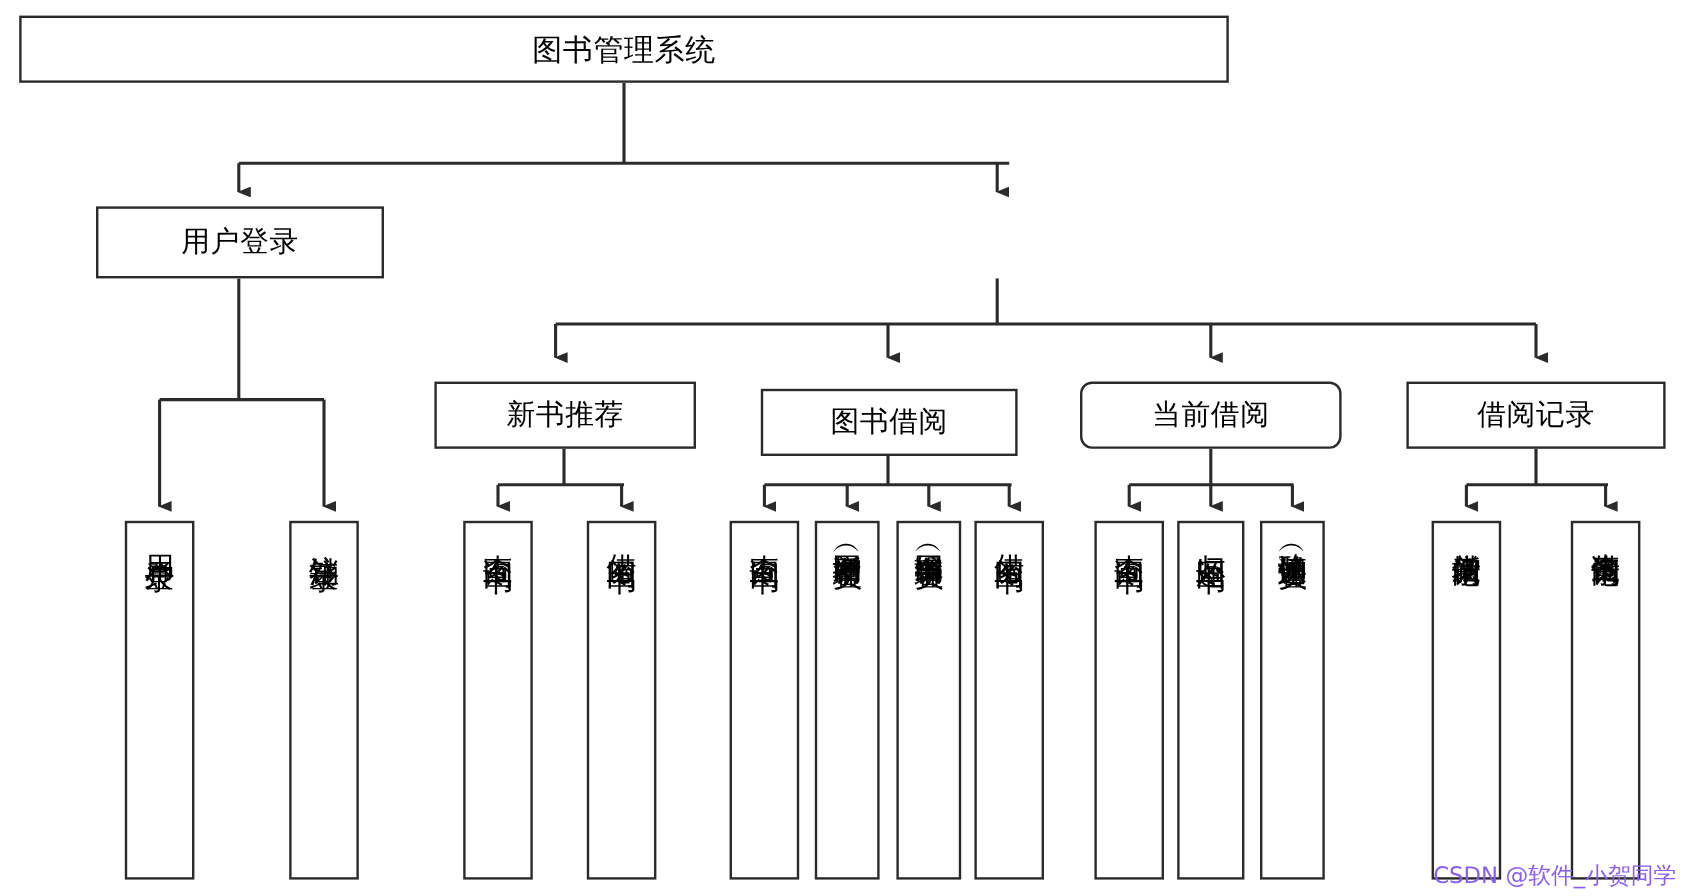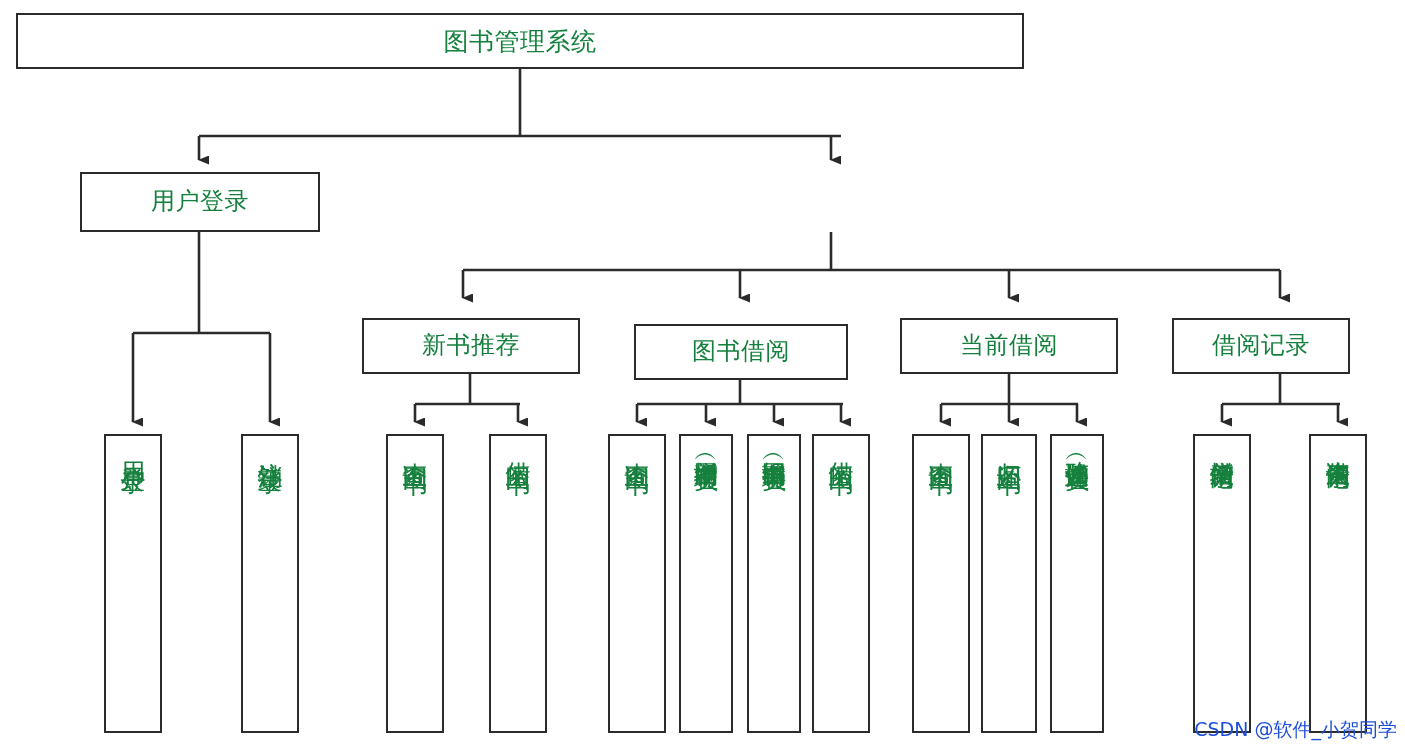--- a/index.html
+++ b/index.html
@@ -30,21 +30,21 @@
     position: absolute;
     box-sizing: border-box;
     background: #ffffff;
     border: 2px solid #2b2b2b;
     display: flex;
     align-items: center;
     justify-content: center;
     z-index: 2;
   }
   .node-label {
-    color: #15803d;
+    color: #000000;
     text-align: center;
     line-height: 1.08;
     letter-spacing: 0.5px;
     white-space: pre-line;
   }
   
   .node.level-root .node-label {
     font-size: 25px;
   }
   
@@ -69,21 +69,21 @@
   .node.leaf.tall-text .node-label {
     font-size: 24px;
     letter-spacing: 1px;
   }
   
   #watermark {
     position: absolute;
     right: 8px;
     bottom: 4px;
     font-size: 19px;
-    color: #1d4ed8;
+    color: #8b5cf6;
     z-index: 5;
     white-space: nowrap;
     pointer-events: none;
   }
 </style>
 </head>
 <body>
 
 <div id="diagram-root">
 
@@ -147,25 +147,25 @@
 
 
   <div class="node level-2" style="left:362px; top:318px; width:218px; height:56px;align-items:center;">
     <span class="node-label">新书推荐</span>
   </div>
 
   <div class="node level-2" style="left:634px; top:324px; width:214px; height:56px;">
     <span class="node-label">图书借阅</span>
   </div>
 
-  <div class="node level-2" style="left:900px; top:318px; width:218px; height:56px;">
+  <div class="node level-2" style="left:900px; top:318px; width:218px; height:56px;border-radius:10px;">
     <span class="node-label">当前借阅</span>
   </div>
 
-  <div class="node level-2" style="left:1172px; top:318px; width:178px; height:56px;">
+  <div class="node level-2" style="left:1172px; top:318px; width:216px; height:56px;">
     <span class="node-label">借阅记录</span>
   </div>
 
   <div class="node leaf" style="left:104px; top:434px; width:58px; height:299px;">
     <span class="node-label">用户登录</span>
   </div>
 
   <div class="node leaf" style="left:241px; top:434px; width:58px; height:299px;">
     <span class="node-label">注销登录</span>
   </div>

